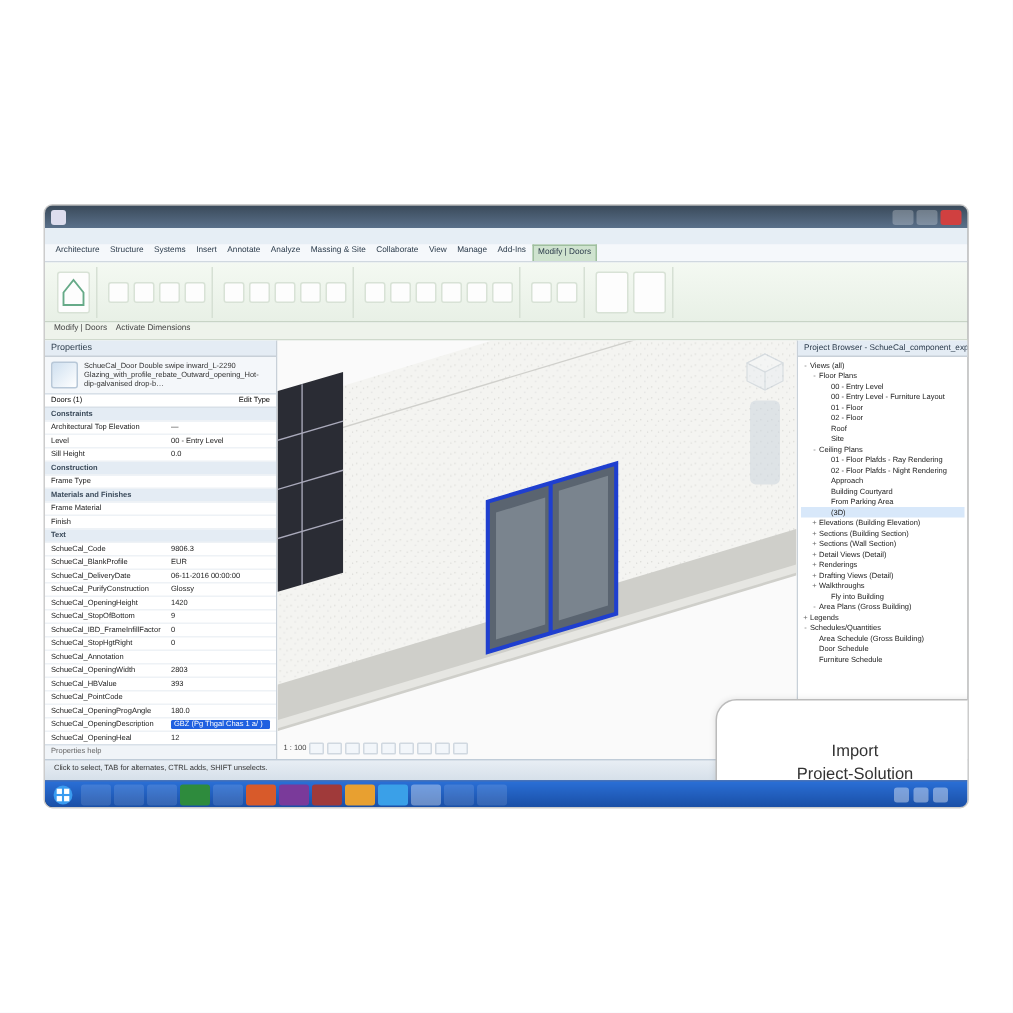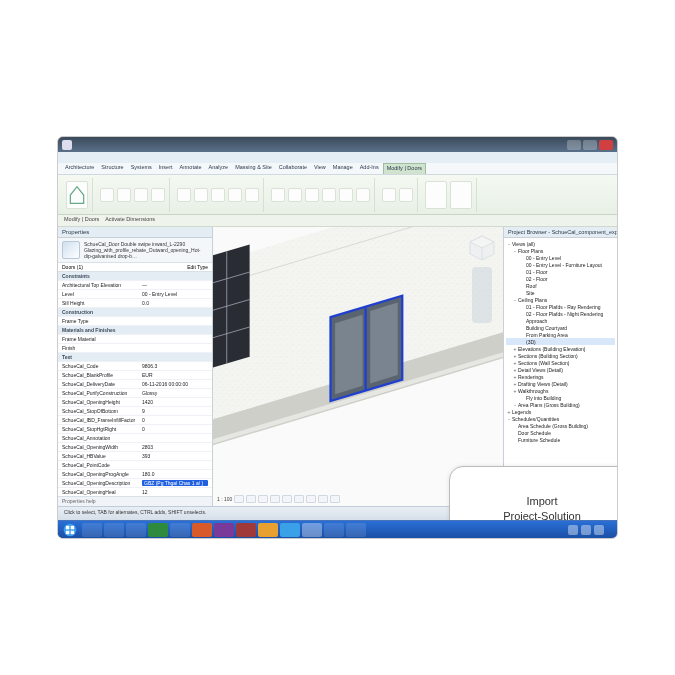--- a/index.html
+++ b/index.html
@@ -1,17 +1,17 @@
 <!DOCTYPE html>
 <html><head>
 <meta charset="utf-8">
 <style>
   * { box-sizing: border-box; margin: 0; padding: 0; font-family: "Segoe UI", Arial, sans-serif; }
   body { background: #fff; width: 675px; height: 675px; display: flex; align-items: center; justify-content: center; }
-  .stage { width: 561px; height: 403px; background: #fff; position: relative; overflow: hidden; border: 1px solid #ccc; border-radius: 6px; }
+  .stage { width: 617px; height: 403px; background: #fff; position: relative; overflow: hidden; border: 1px solid #ccc; border-radius: 6px; }
   .titlebar { height: 15px; background: linear-gradient(#3a4a5a,#5a708a); display: flex; align-items: center; padding: 0 4px; }
   .titlebar .app-icon { width: 10px; height: 10px; background: #dde; border-radius: 2px; }
   .titlebar .spacer { flex: 1; }
   .titlebar .wnd-btn { width: 14px; height: 10px; background: rgba(255,255,255,.25); margin-left: 2px; border-radius: 2px; }
   .qat { height: 11px; background: #e6eef5; }
   .menubar { height: 12px; background: #f5f8fb; display: flex; gap: 1px; padding: 0 4px; font-size: 5.5px; color: #2a3a4a; border-bottom: 1px solid #d0d8e0; }
   .menubar span { padding: 1px 3px; }
   .menubar span.active { background: #cfe3cf; border: 1px solid #9fbf9f; border-bottom: none; }
   .ribbon { height: 40px; background: linear-gradient(#f4f9f2,#e8f0e6); border-bottom: 1px solid #c8d4c6; display: flex; align-items: center; padding: 2px 4px; gap: 3px; }
   .rgroup { height: 34px; border-right: 1px solid #d6e0d4; padding: 2px 4px; display: flex; gap: 3px; align-items: center; }

